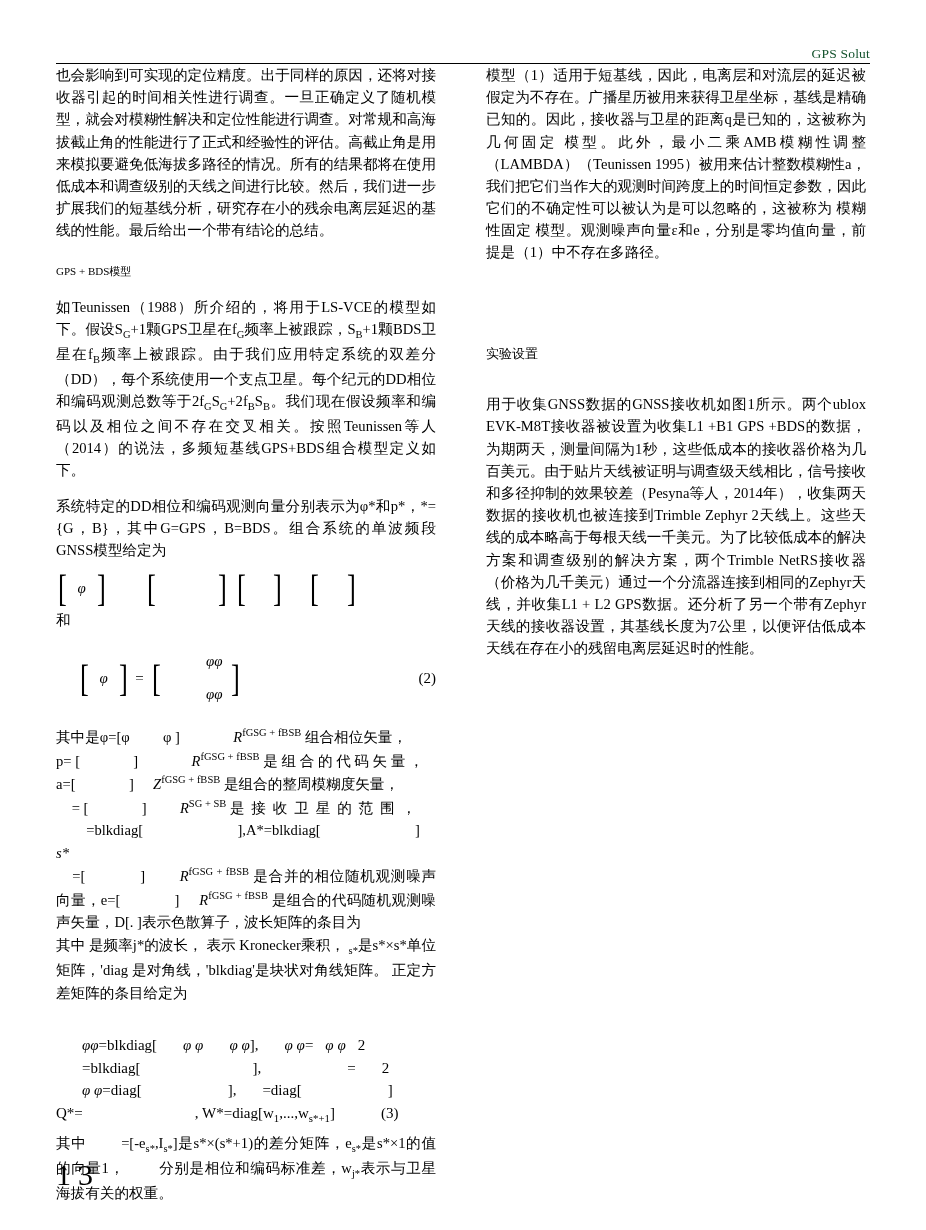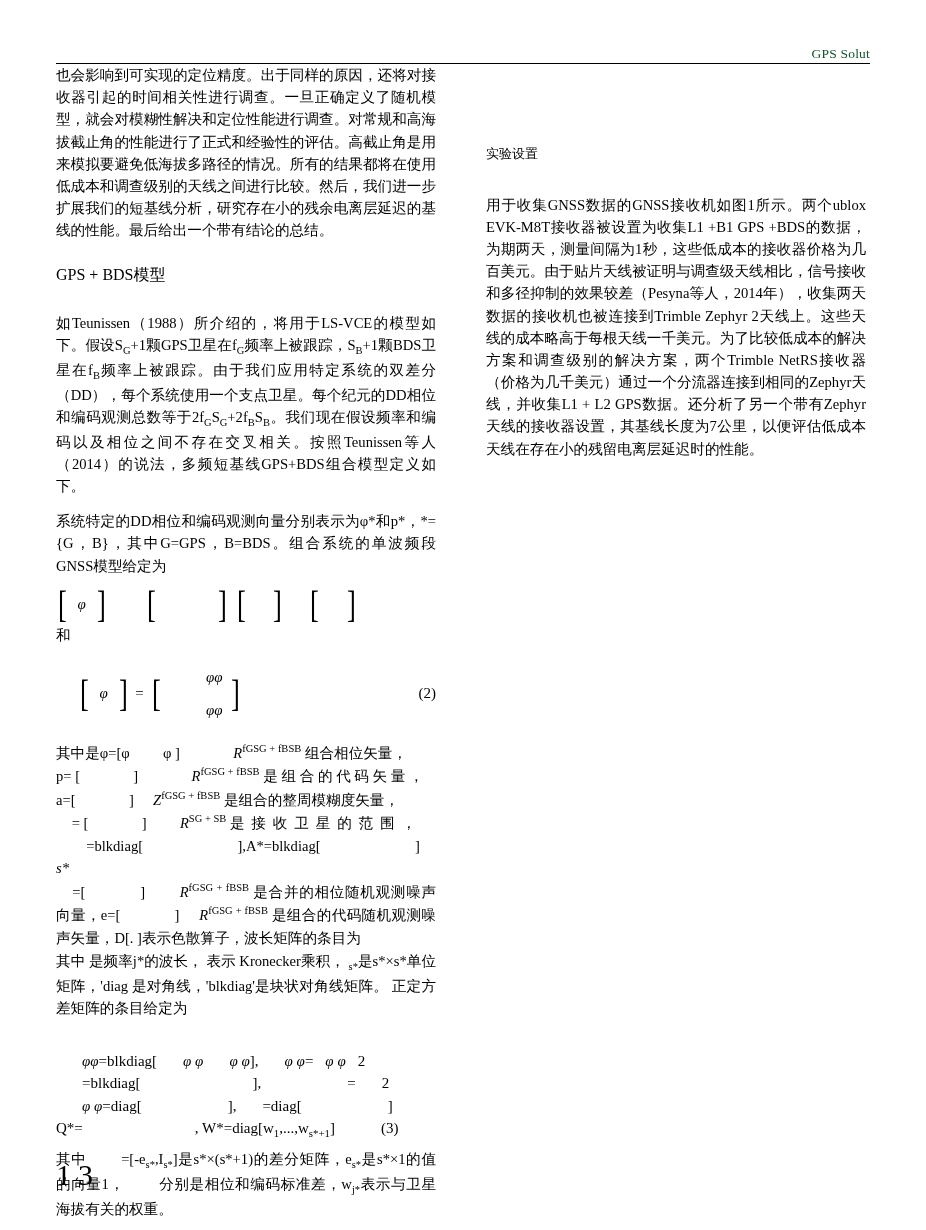--- a/index.html
+++ b/index.html
@@ -46,22 +46,22 @@
 
   p {
     margin: 0 0 0 0;
     text-align: justify;
   }
   .para {
     margin-bottom: 13px;
     text-indent: 0;
   }
   .sec-head {
-    font-size: 16px;
-    margin: 22px 0 24px 0;
+    font-size: 11px;
+    margin: 22px 0 16px 0;
     font-family: "Liberation Serif", serif;
   }
   .sec-head-2 {
     font-size: 13px;
     margin: 80px 0 30px 0;
   }
   .tight { margin-bottom: 0; }
 
   
   .eq-block {
@@ -259,20 +259,21 @@
       <span>其中</span>
       <span class="gap-md"></span>
       <span>=[-e</span><sub>s*</sub><span>,I</span><sub>s*</sub><span>]是s*×(s*+1)的差分矩阵，e</span><sub>s*</sub><span>是s*×1的值的向量1，</span>
       <span class="gap-md"></span>
       <span>分别是相位和编码标准差，w</span><sub>j*</sub><span>表示与卫星海拔有关的权重。</span>
     </div>
 
   </div>
 
   <div class="col col-right">
+    <p class="para">模型（1）适用于短基线，因此，电离层和对流层的延迟被假定为不存在。广播星历被用来获得卫星坐标，基线是精确已知的。因此，接收器与卫星的距离q是已知的，这被称为 几何固定 模型。此外，最小二乘AMB模糊性调整（LAMBDA）（Teunissen 1995）被用来估计整数模糊性a，我们把它们当作大的观测时间跨度上的时间恒定参数，因此它们的不确定性可以被认为是可以忽略的，这被称为 模糊性固定 模型。观测噪声向量ε和e，分别是零均值向量，前提是（1）中不存在多路径。</p>
 
     <div class="sec-head sec-head-2">实验设置</div>
 
     <p class="para">用于收集GNSS数据的GNSS接收机如图1所示。两个ublox EVK-M8T接收器被设置为收集L1 +B1 GPS +BDS的数据，为期两天，测量间隔为1秒，这些低成本的接收器价格为几百美元。由于贴片天线被证明与调查级天线相比，信号接收和多径抑制的效果较差（Pesyna等人，2014年），收集两天数据的接收机也被连接到Trimble Zephyr 2天线上。这些天线的成本略高于每根天线一千美元。为了比较低成本的解决方案和调查级别的解决方案，两个Trimble NetRS接收器（价格为几千美元）通过一个分流器连接到相同的Zephyr天线，并收集L1 + L2 GPS数据。还分析了另一个带有Zephyr天线的接收器设置，其基线长度为7公里，以便评估低成本天线在存在小的残留电离层延迟时的性能。</p>
   </div>
 
   <div class="pagenum">13</div>
 
 </div>
 

